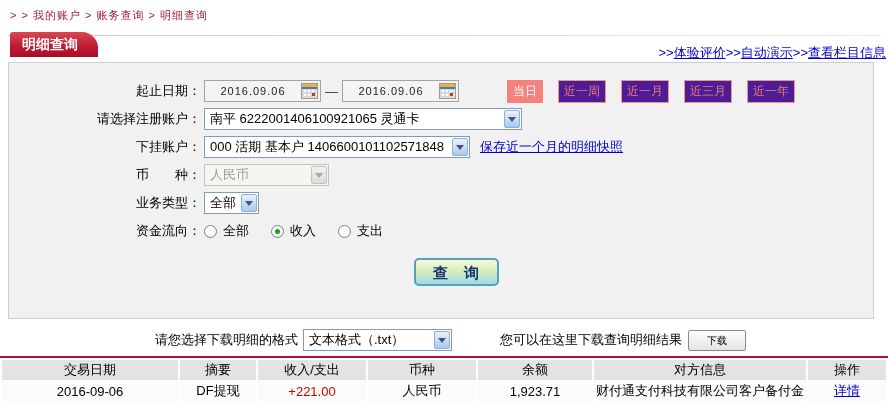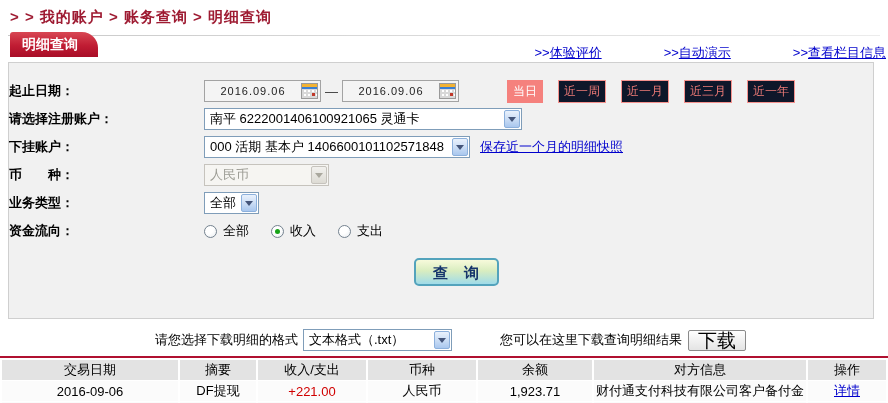--- a/index.html
+++ b/index.html
@@ -1,43 +1,43 @@
 <!DOCTYPE html>
 <html><head>
 <meta charset="utf-8">
 <style>
   * { margin:0; padding:0; box-sizing:border-box; }
   html,body { width:888px; height:403px; overflow:hidden; background:#fff;
     font-family:"Liberation Sans", sans-serif; }
   .page { position:relative; width:888px; height:403px; }
 
   
-  .breadcrumb { position:absolute; left:10px; top:8px; font-size:15px; font-weight:bold;
+  .breadcrumb { position:absolute; left:10px; top:8px; font-size:11px; font-weight:normal;
     color:#9e1b32; letter-spacing:1px; }
 
   .topline { position:absolute; left:8px; right:8px; top:35px; height:1px;
     background:linear-gradient(90deg,#c9c9c9,#ececec); }
 
   
   .tab { position:absolute; left:10px; top:32px; height:25px; line-height:24px;
     padding:0 20px 8px 12px; color:#fff; font-size:14px; font-weight:bold;
     background:linear-gradient(180deg,#d84753 0%, #c01c33 55%, #a80e27 100%);
     border-radius:3px 16px 0 0; z-index:3; }
 
   
-  .toplinks { position:absolute; top:44px; right:2px; display:flex; gap:62px; z-index:3; }
+  .toplinks { position:absolute; top:44px; right:2px; display:flex; z-index:3; }
   .toplinks .lnk { font-size:13px; color:#0000cc; cursor:pointer; white-space:nowrap; }
   .toplinks .lnk u { text-decoration:underline; }
 
   
   .panel { position:absolute; left:8px; top:62px; width:866px; height:257px;
     background:#f1f1f1; border:1px solid #cfcfcf; padding-top:16px; z-index:2; }
 
   .form-row { display:flex; align-items:center; height:24px; margin-bottom:4px; }
-  .form-label { width:192px; font-size:13px; color:#000; flex:none;font-weight:bold; }
+  .form-label { width:192px; text-align:right; font-size:13px; color:#000; flex:none; }
   .field-area { display:flex; align-items:center; margin-left:3px; }
 
   
   .datebox { width:117px; height:22px; border:1px solid #a3a3a3; background:#f4f4f4;
     display:flex; align-items:center; }
   .datebox .val { flex:1; text-align:center; font-size:11px; letter-spacing:1px; color:#222; }
   .cal-icon { width:17px; height:16px; margin-right:2px; border:1px solid #9a9a9a;
     background:#fff; position:relative; flex:none; cursor:pointer;
     background-image:
       repeating-linear-gradient(90deg,#d8d8d8 0 2px, transparent 2px 4px),
@@ -47,21 +47,21 @@
     background:linear-gradient(180deg,#f2b233 0 60%, #3b7fd4 60% 100%); }
   .cal-icon::after { content:""; position:absolute; right:2px; bottom:2px; width:3px; height:3px;
     background:#c0392b; }
   .dash { margin:0 4px; font-size:13px; color:#333; }
 
   
   .qbtns { display:flex; margin-left:18px; gap:15px;padding-left:30px; }
   .qbtn { height:23px; line-height:21px; font-size:12px; padding:0 5px; cursor:pointer;
     white-space:nowrap; }
   .qbtn.filled { background:#f5817d; color:#fff; border:1px solid #f5817d; }
-  .qbtn.outline { background:#0f172a; color:#ef7b77; border:1px solid #f5928e; }
+  .qbtn.outline { background:#4c1d95; color:#ef7b77; border:1px solid #f5928e; }
 
   
   .xpselect { display:inline-flex; align-items:center; justify-content:space-between;
     height:22px; border:1px solid #7f9db9; background:#fff; font-size:13px;
     padding-left:5px; cursor:pointer; }
   .xpselect .sval { white-space:nowrap; overflow:hidden; color:#000; }
   .xparrow { width:16px; height:18px; margin:1px; flex:none; border-radius:2px;
     background:linear-gradient(180deg,#e9f1fc 0%, #cfe0f6 45%, #a9c7ee 100%);
     border:1px solid #8cb0dc; display:flex; align-items:center; justify-content:center; }
   .xparrow::after { content:""; width:0; height:0; border:4px solid transparent;
@@ -93,21 +93,21 @@
     background:linear-gradient(180deg,#f7fadb 0%, #d9edc0 45%, #9fdbe9 100%);
     margin-left:30px; }
 
   
   .dl-row { position:absolute; left:0; top:328px; width:888px; height:24px;
     display:flex; align-items:center; }
   .dl-label { margin-left:155px; font-size:13px; color:#000; }
   .dl-select { width:149px; margin-left:5px; }
   .dl-hint { margin-left:48px; font-size:13px; color:#000; }
   .dl-btn { margin-left:6px; width:58px; height:21px; line-height:19px; text-align:center;
-    font-size:19px; color:#000; border:1px solid #8a8a8a; border-radius:2px;
+    font-size:10px; color:#000; border:1px solid #8a8a8a; border-radius:2px;
     background:linear-gradient(180deg,#fefefe,#e4e4e4); cursor:pointer; }
 
   
   .redline { position:absolute; left:0; top:356px; width:888px; height:2px; background:#b01030; }
   .dtable { position:absolute; left:0; top:359px; width:888px; border-collapse:separate;
     border-spacing:2px 1px; font-size:13px; }
   .dtable th { background:#e3e3e3; font-weight:normal; height:20px; text-align:center;
     color:#000; white-space:nowrap; }
   .dtable td { background:#fbfbfb; height:20px; text-align:center; white-space:nowrap; }
   .amount-in { color:#d00000; }

